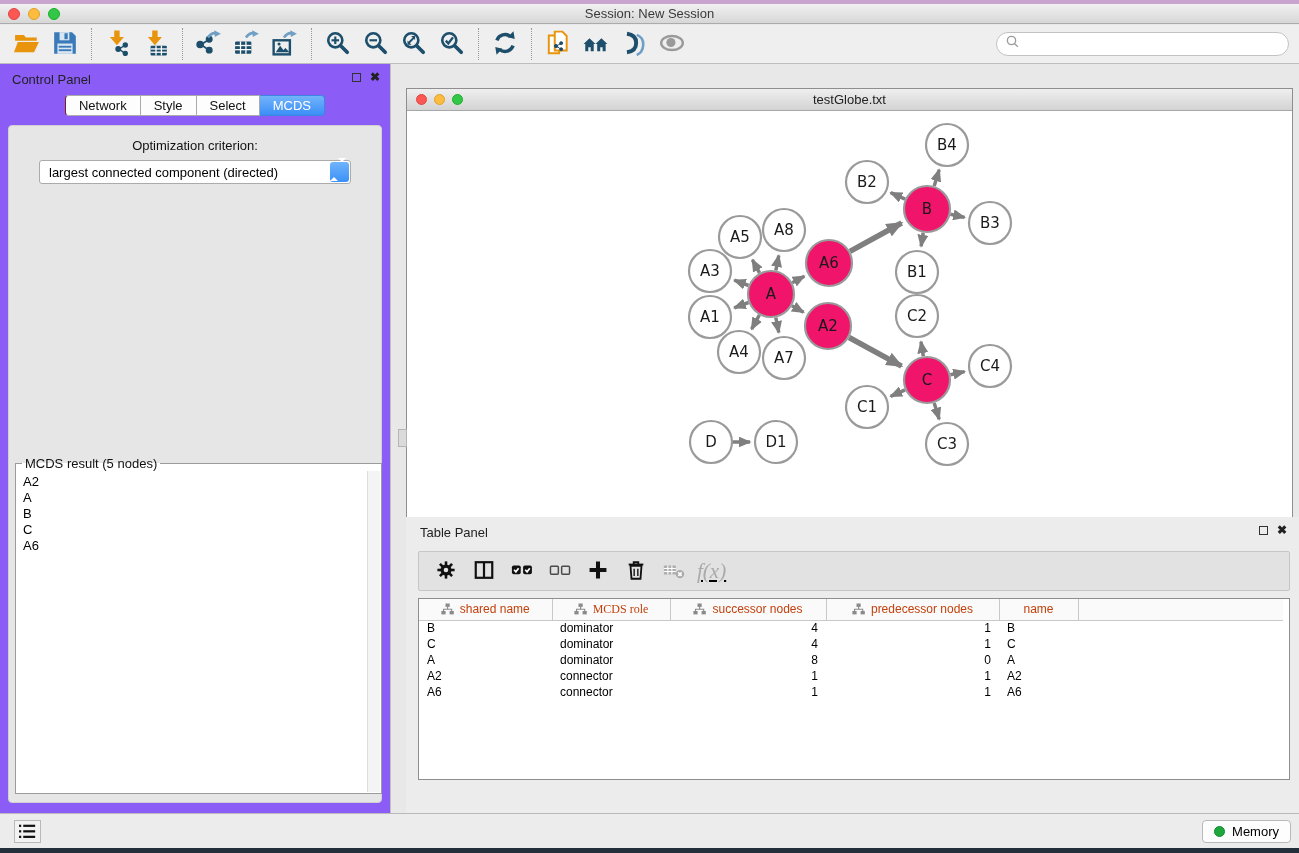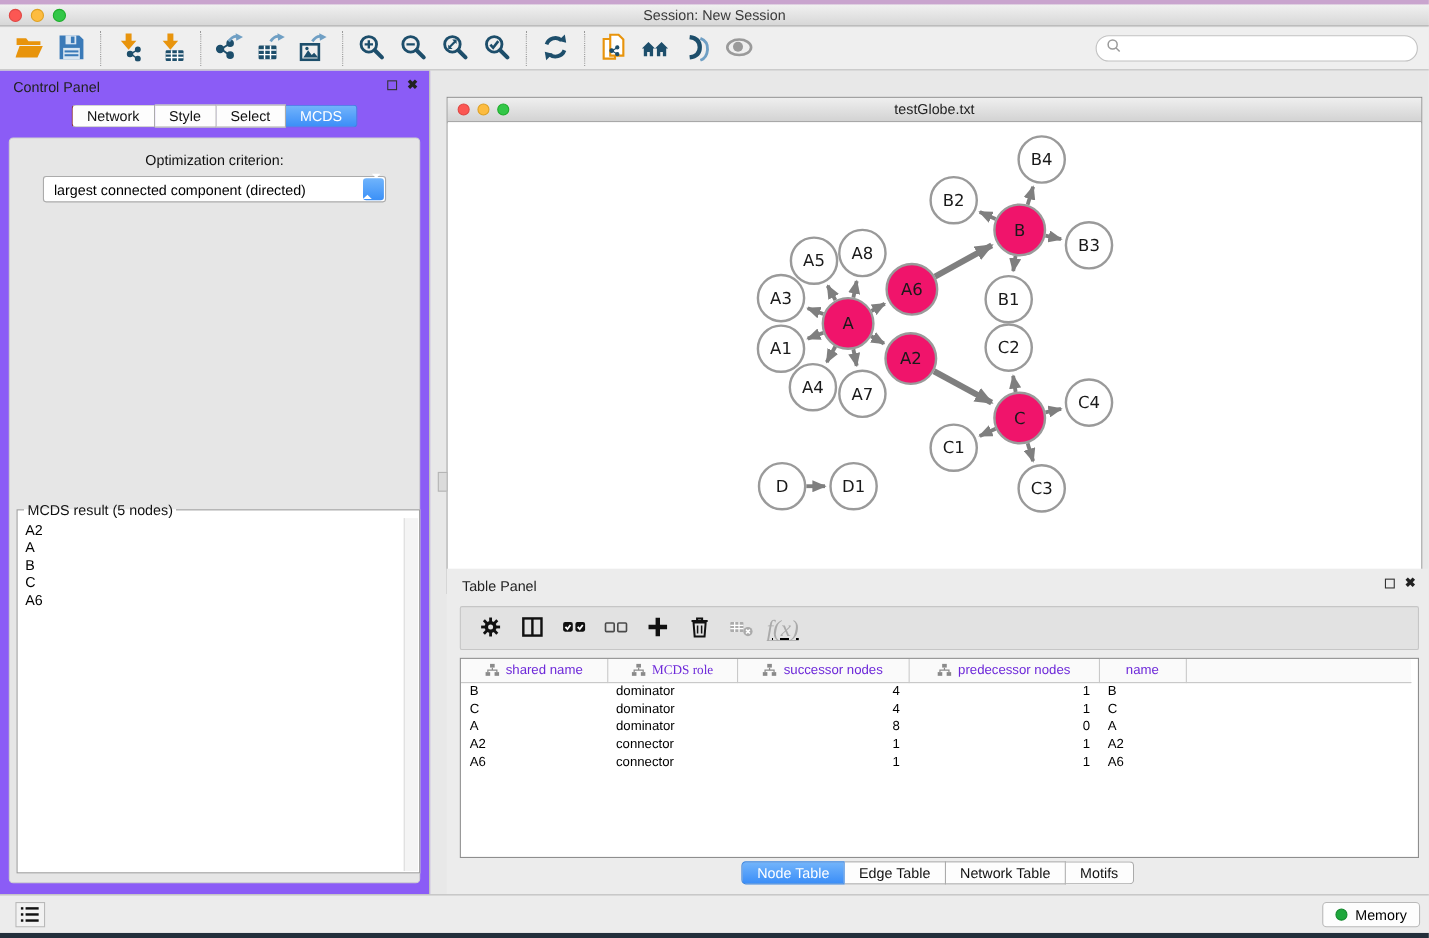--- a/index.html
+++ b/index.html
@@ -87,21 +87,21 @@
   .tp-toolbar { position:absolute; left:12px; right:9px; top:34px; height:40px; background:#E2E2E2;
     border:1px solid #C6C6C6; border-radius:2px; display:flex; align-items:center; gap:8px; padding:0 12px; }
   .tp-btn { width:30px; height:30px; display:flex; align-items:center; justify-content:center;
     background:none; border:none; cursor:pointer;text-decoration:underline; }
   .tp-btn.disabled { cursor:default; }
   .fx-label { font-size:21px; color:#AAA; font-style:italic; font-family:"Liberation Serif",serif; }
   .tp-table { position:absolute; left:12px; right:9px; top:81px; bottom:33px; background:#fff;
     border:1px solid #8E8E8E; overflow:hidden; }
   table { border-collapse:collapse; table-layout:fixed; }
   thead th { height:21px; background:#FAFAFA; border-bottom:1px solid #C9C9C9; border-right:1px solid #C9C9C9;
-    font-weight:normal; font-size:12px; color:#6d28d9; padding:0 4px; white-space:nowrap; overflow:hidden; }
+    font-weight:normal; font-size:12px; color:#c2410c; padding:0 4px; white-space:nowrap; overflow:hidden; }
   thead th .hdr { display:flex; align-items:center; justify-content:center; gap:6px; }
   tbody td { height:16px; font-size:12px; color:#000; padding:0 8px; white-space:nowrap; overflow:hidden; }
   td.num { text-align:right; }
   .tp-tabs { position:absolute; bottom:9px; left:0; right:0; display:flex; justify-content:center; }
 
   
   .statusbar { position:absolute; left:0; right:0; bottom:5px; height:35px; background:#ECECEC;
     border-top:1px solid #B9B9B9; z-index:3; }
   .list-btn { position:absolute; left:14px; top:6px; width:27px; height:23px; background:#F2F2F2;
     border:1px solid #B9B9B9; display:flex; align-items:center; justify-content:center; cursor:pointer; }
@@ -631,26 +631,20 @@
               <td>A6</td>
               <td>connector</td>
               <td class="num">1</td>
               <td class="num">1</td>
               <td>A6</td>
               <td></td>
             </tr>
           </tbody>
       </table>
     </div>
-    <div class="tp-tabs seg" id="tp-tabs">
-        <button class="seg-btn active">Node Table</button>
-        <button class="seg-btn">Edge Table</button>
-        <button class="seg-btn">Network Table</button>
-        <button class="seg-btn">Motifs</button>
-      </div>
   </div>
 
   <div class="statusbar">
     <button class="list-btn">
       <svg width="19" height="17" viewBox="0 0 22 20">
         <g fill="#111">
             <rect x="1" y="2" width="2.6" height="2.6"></rect>
             <rect x="6" y="2" width="14" height="2.6"></rect>
         <rect x="1" y="8.5" width="2.6" height="2.6"></rect>
             <rect x="6" y="8.5" width="14" height="2.6"></rect>

